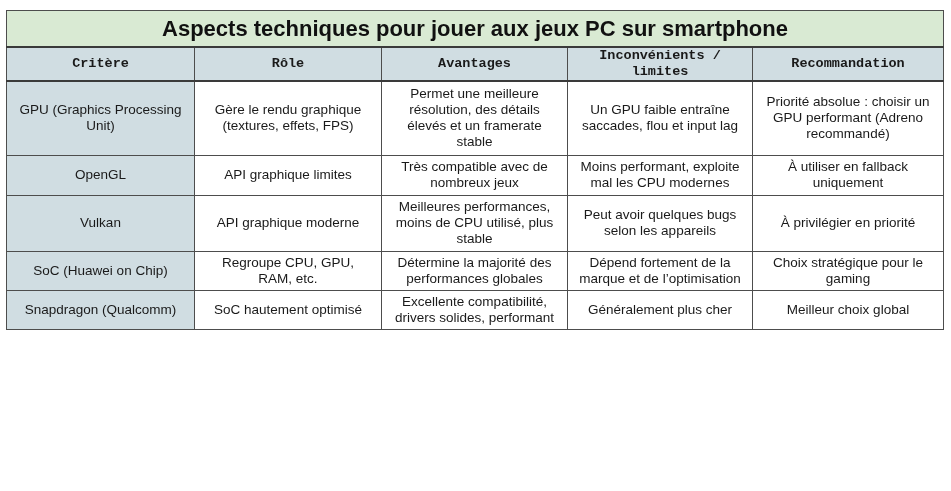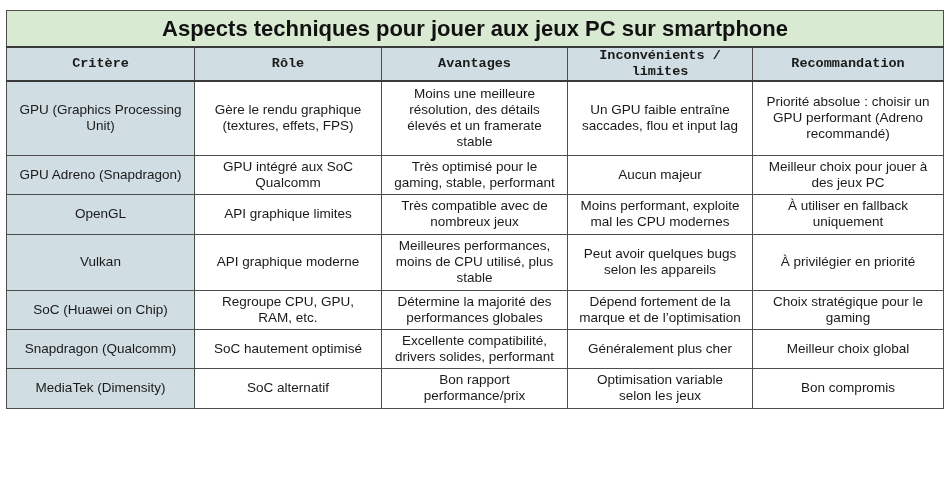--- a/index.html
+++ b/index.html
@@ -59,30 +59,23 @@
     <th>Critère</th>
     <th>Rôle</th>
     <th>Avantages</th>
     <th>Inconvénients / limites</th>
     <th>Recommandation</th>
   </tr>
 
   <tr style="height:74px">
     <td class="crit">GPU (Graphics Processing Unit)</td>
     <td class="body-cell">Gère le rendu graphique (textures, effets, FPS)</td>
-    <td class="body-cell">Moins une meilleure résolution, des détails élevés et un framerate stable</td>
+    <td class="body-cell">Permet une meilleure résolution, des détails élevés et un framerate stable</td>
     <td class="body-cell">Un GPU faible entraîne saccades, flou et input lag</td>
     <td class="body-cell">Priorité absolue : choisir un GPU performant (Adreno recommandé)</td>
-  </tr>
-  <tr style="height:39px">
-    <td class="crit">GPU Adreno (Snapdragon)</td>
-    <td class="body-cell">GPU intégré aux SoC Qualcomm</td>
-    <td class="body-cell">Très optimisé pour le gaming, stable, performant</td>
-    <td class="body-cell">Aucun majeur</td>
-    <td class="body-cell">Meilleur choix pour jouer à des jeux PC</td>
   </tr>
   <tr style="height:40px">
     <td class="crit">OpenGL</td>
     <td class="body-cell">API graphique limites</td>
     <td class="body-cell">Très compatible avec de nombreux jeux</td>
     <td class="body-cell">Moins performant, exploite mal les CPU modernes</td>
     <td class="body-cell">À utiliser en fallback uniquement</td>
   </tr>
   <tr style="height:56px">
     <td class="crit">Vulkan</td>
@@ -98,21 +91,14 @@
     <td class="body-cell">Dépend fortement de la marque et de l’optimisation</td>
     <td class="body-cell">Choix stratégique pour le gaming</td>
   </tr>
   <tr style="height:39px">
     <td class="crit">Snapdragon (Qualcomm)</td>
     <td class="body-cell">SoC hautement optimisé</td>
     <td class="body-cell">Excellente compatibilité, drivers solides, performant</td>
     <td class="body-cell">Généralement plus cher</td>
     <td class="body-cell">Meilleur choix global</td>
   </tr>
-  <tr style="height:40px">
-    <td class="crit">MediaTek (Dimensity)</td>
-    <td class="body-cell">SoC alternatif</td>
-    <td class="body-cell">Bon rapport performance/prix</td>
-    <td class="body-cell">Optimisation variable selon les jeux</td>
-    <td class="body-cell">Bon compromis</td>
-  </tr>
 </tbody>
   </table>
 
 </body></html>

